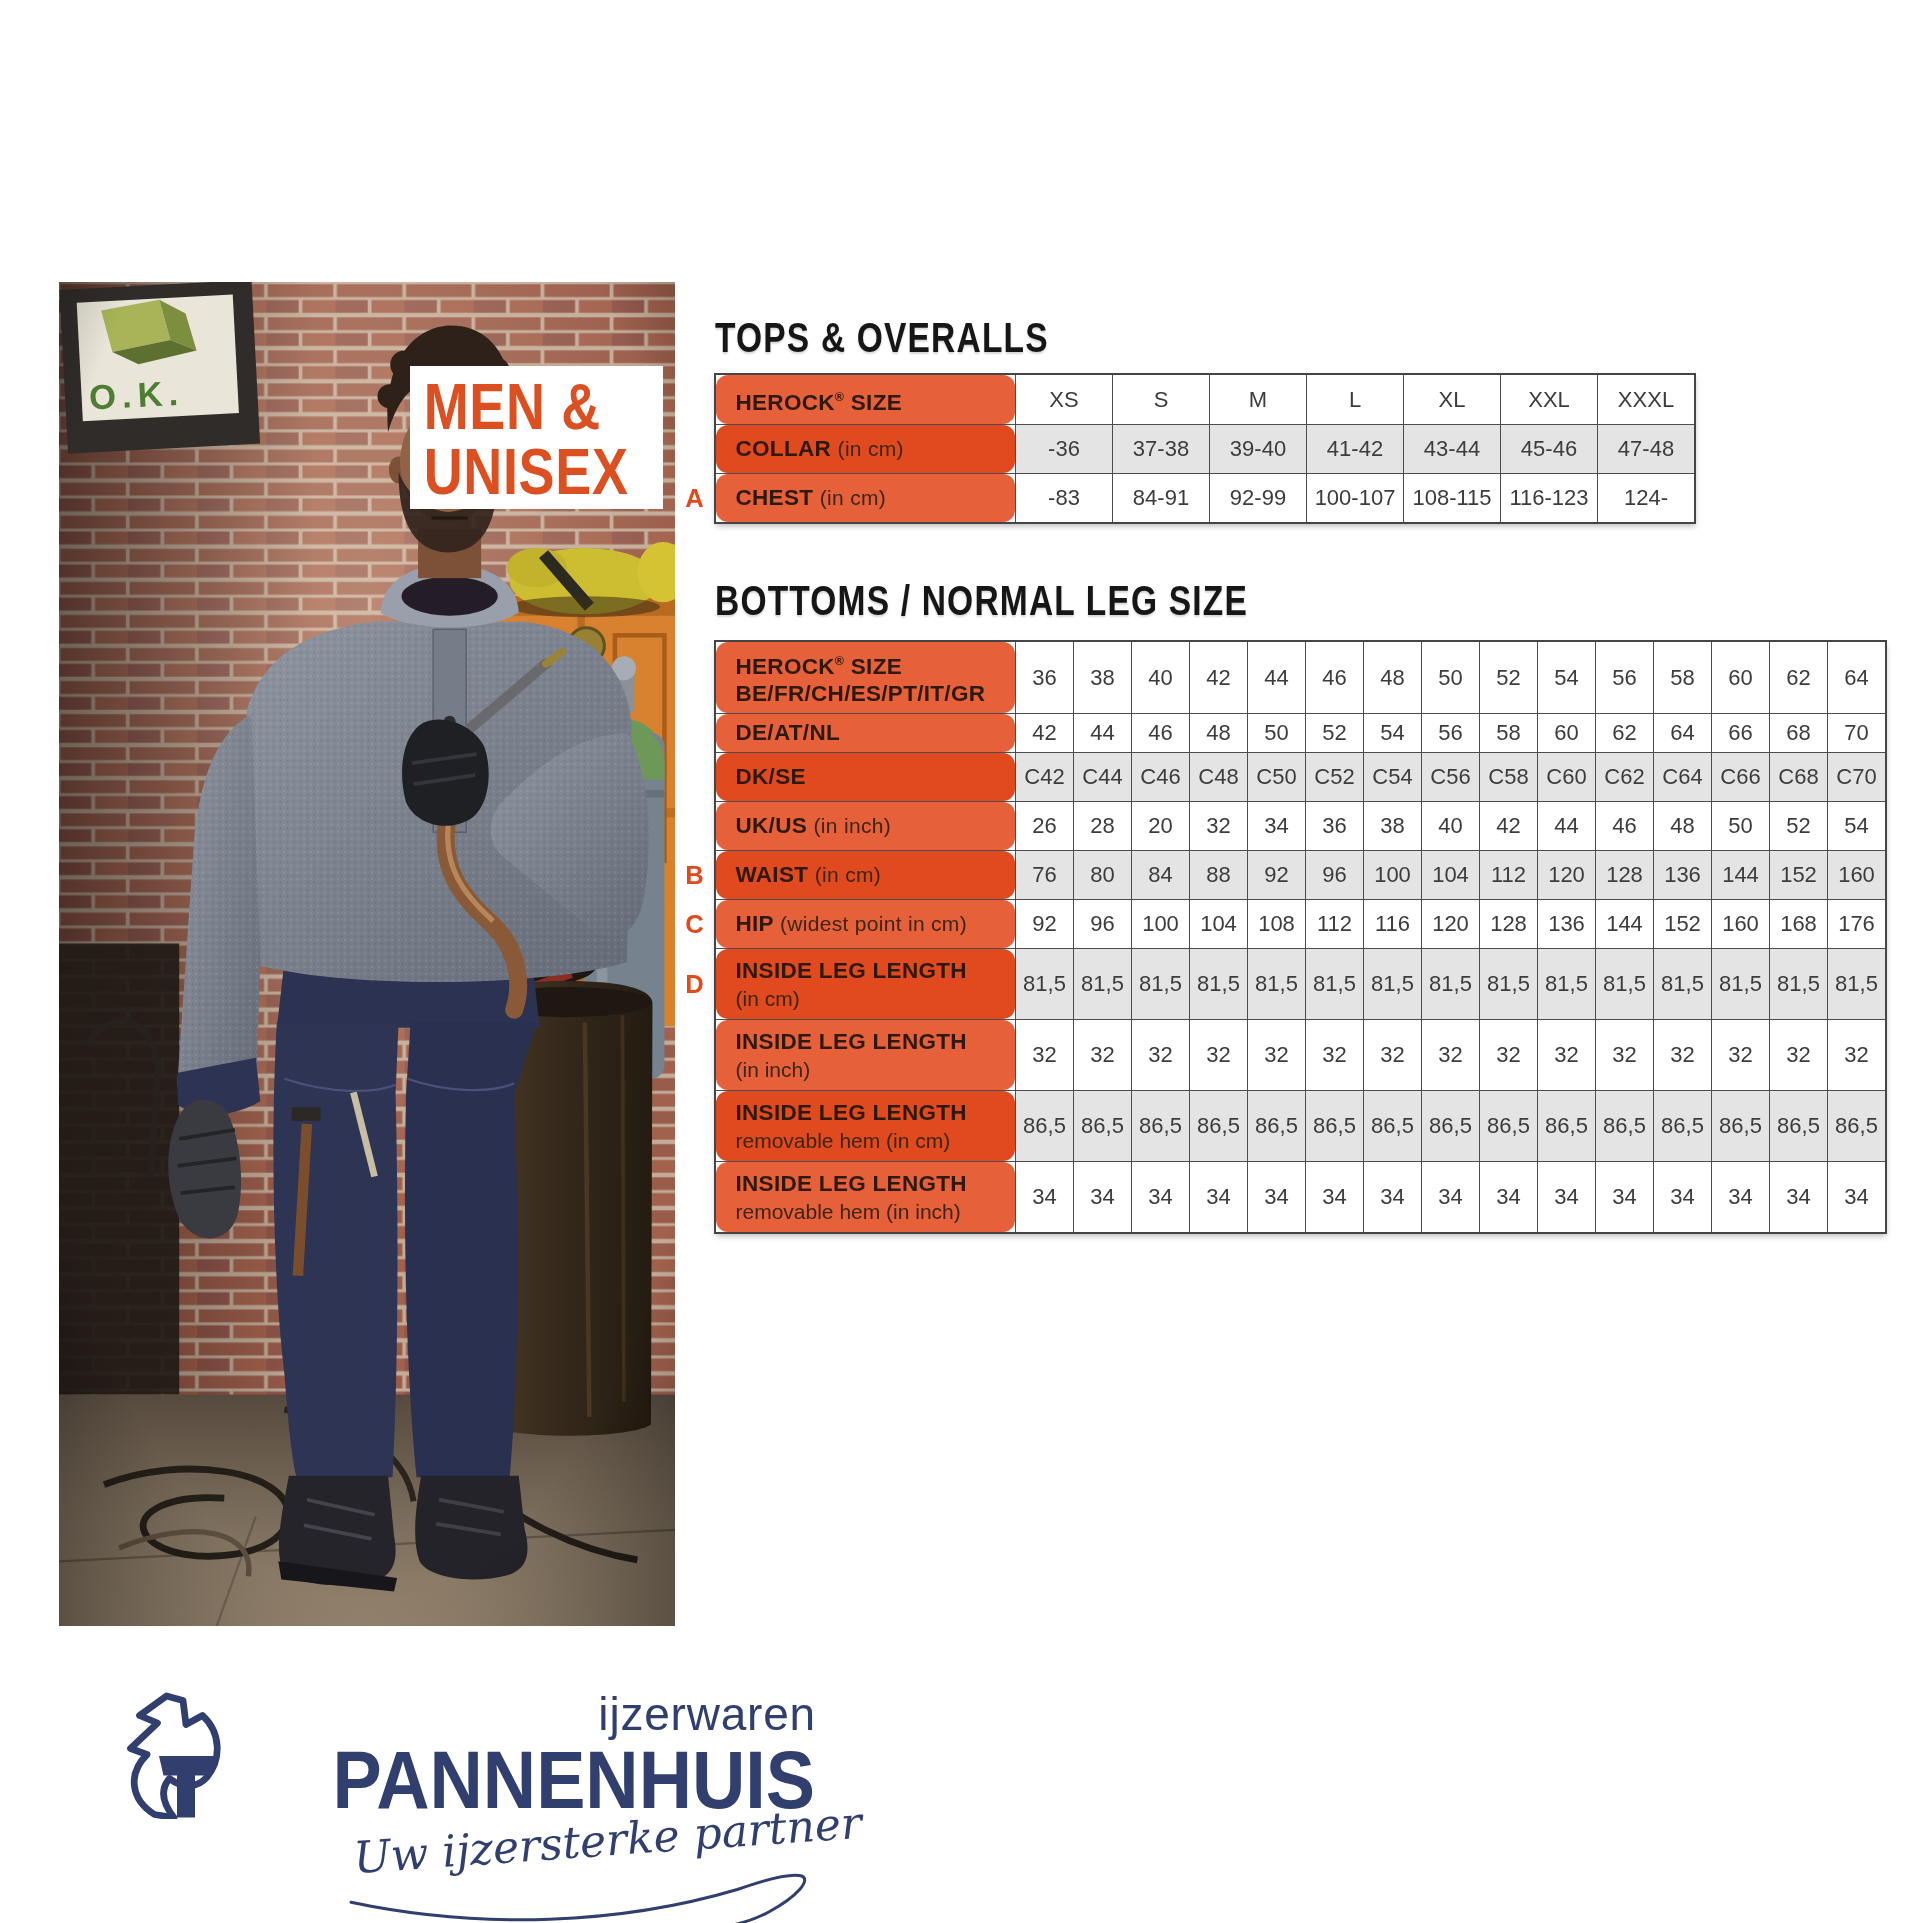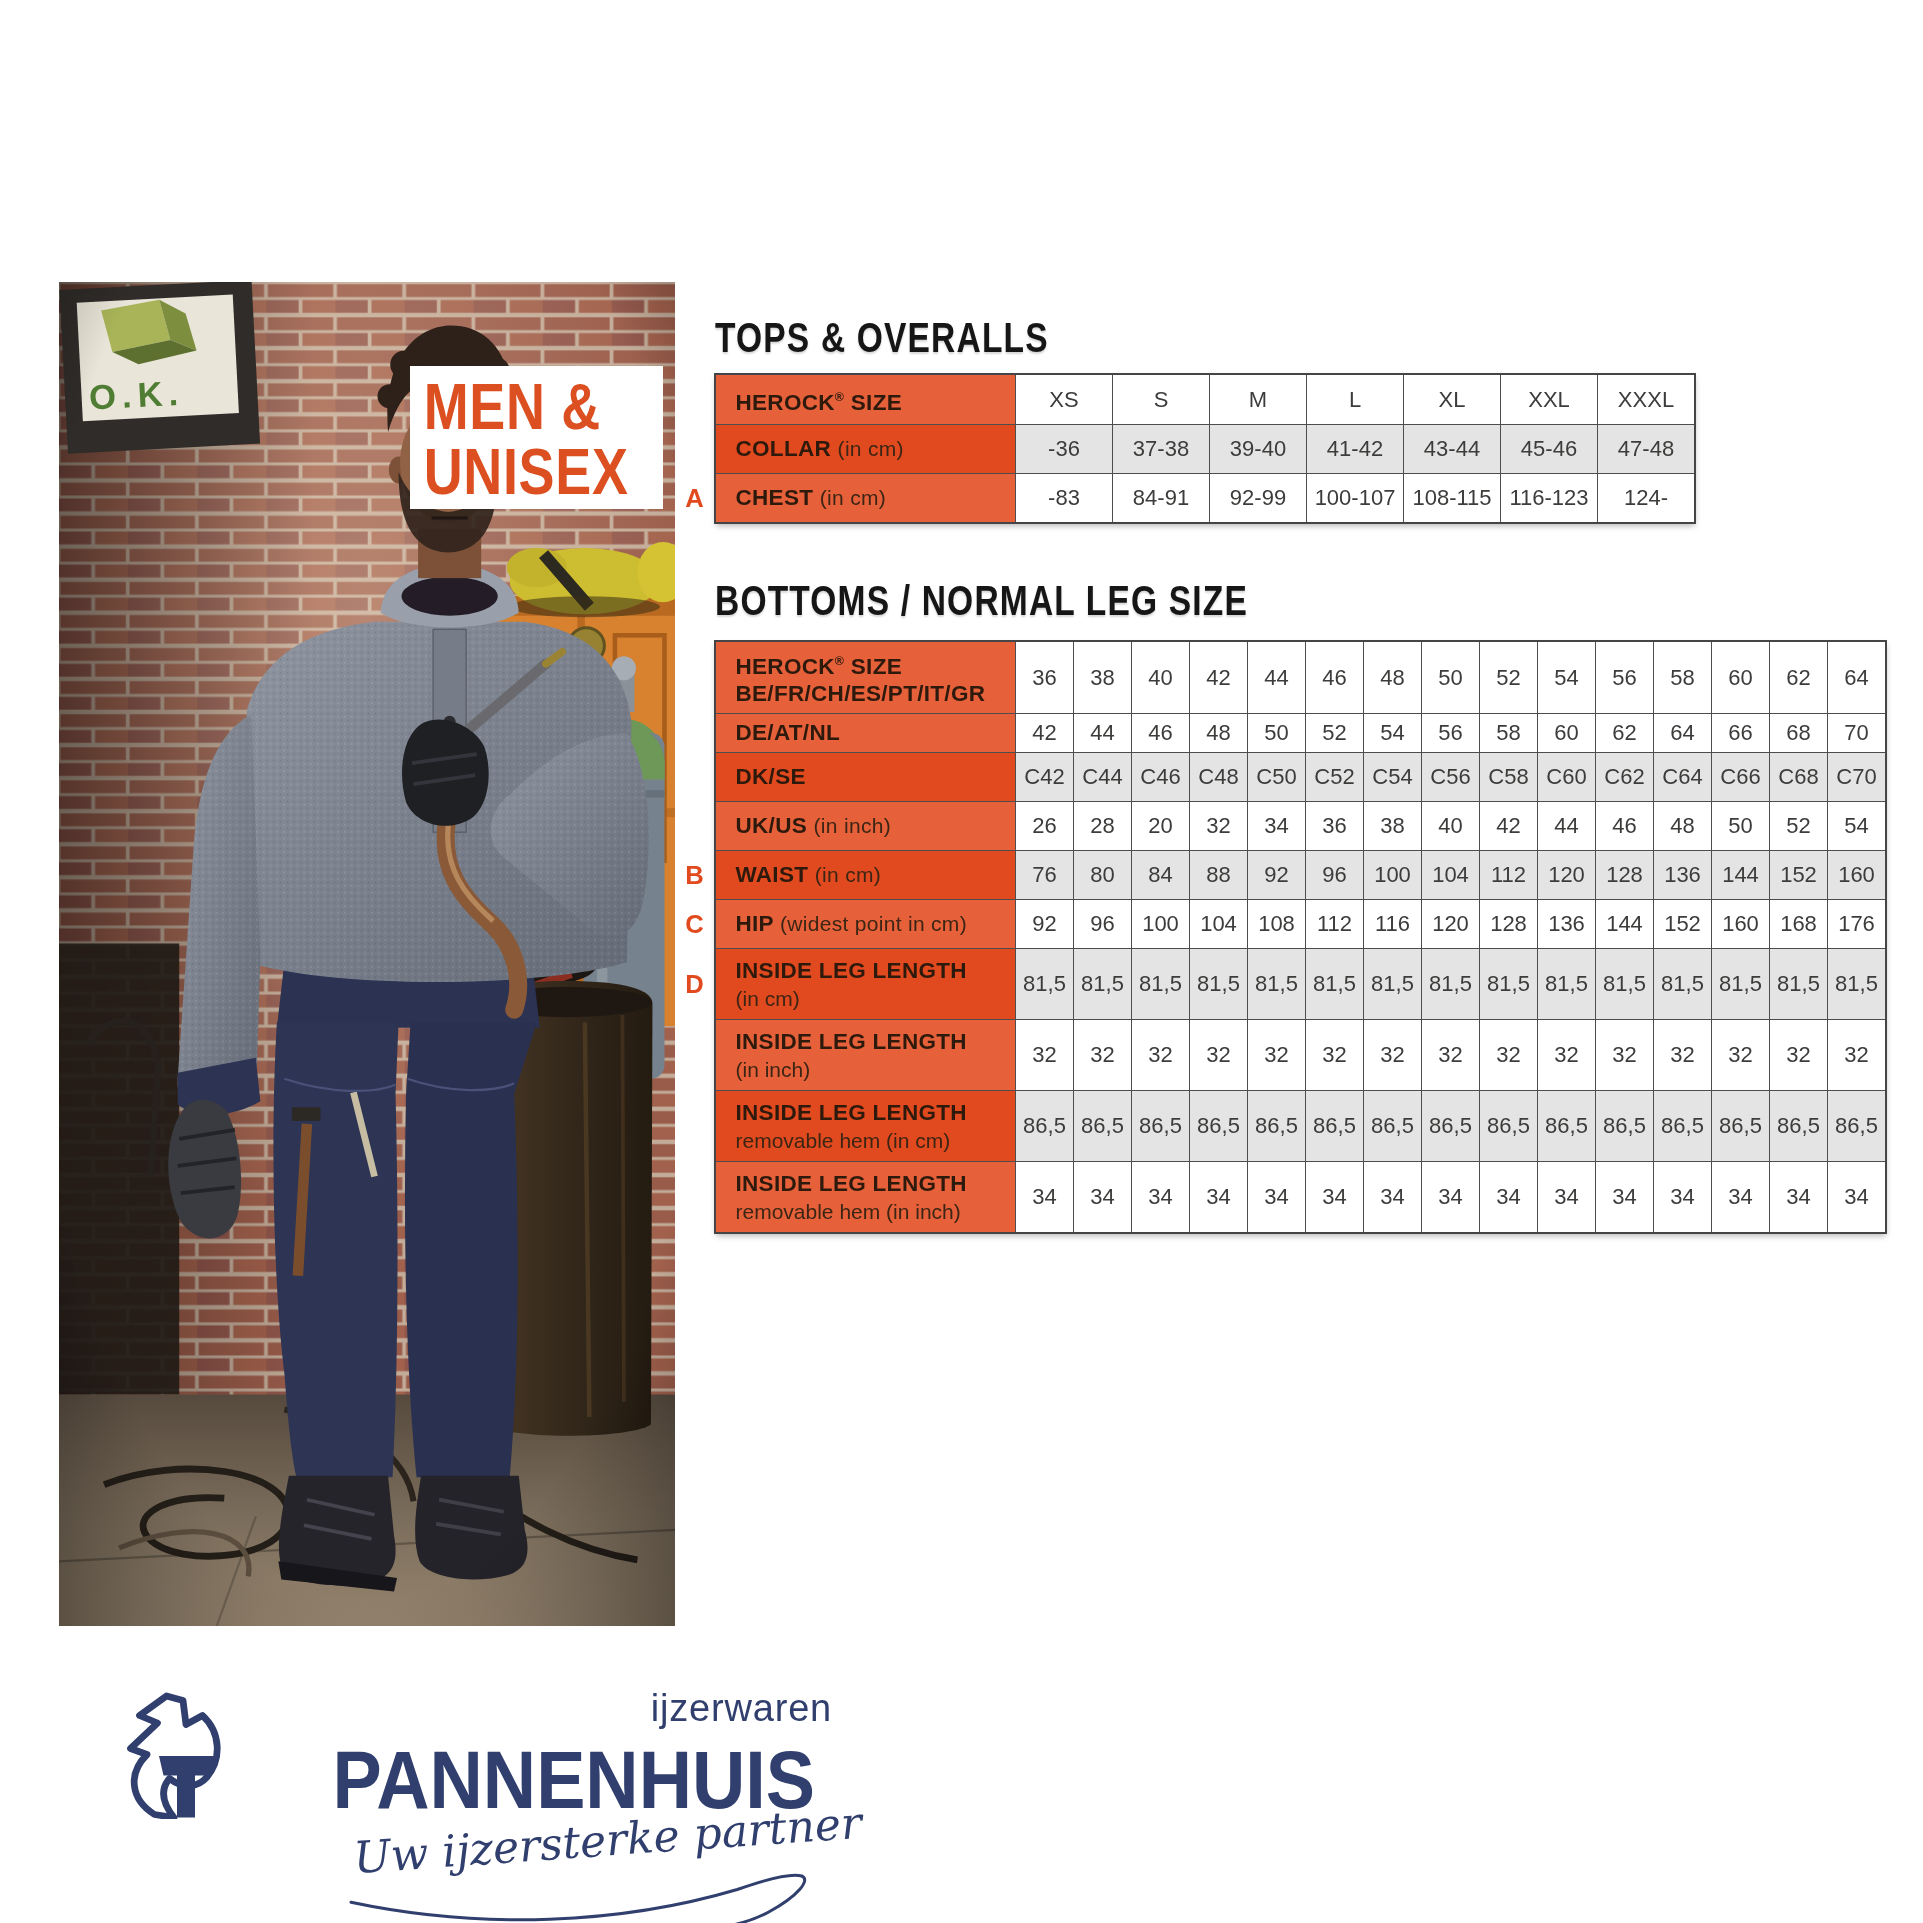--- a/index.html
+++ b/index.html
@@ -24,39 +24,39 @@
   #bottoms-title { left:715px; top:576px; }
 
   
   .table { position:absolute; width:max-content; border:2.3px solid #454547; background:#fff;
     box-shadow:0 3.8px 6px -1.5px rgba(0,0,0,.28); }
   #tops-table { left:714px; top:373px; }
   #bottoms-table { left:714px; top:640px; }
   .trow { display:flex; position:relative; align-items:stretch; }
   .trow + .trow { border-top:1.5px solid #4d4d4f; }
   .lt { width:299px; display:flex; flex-direction:column; justify-content:center;
-    padding-left:19.5px; background:#E6613A; }
+    padding-left:19.5px; background:#E6613A;border-radius:12px; }
   .trow.shaded .lt { background:#E04A1E; }
   .lb { font-weight:bold; color:#2d1a0d; font-size:22.5px; letter-spacing:0.3px; line-height:28px; }
   .lr { font-weight:normal; color:#3c2514; font-size:21px; line-height:27px; }
   .lb .lr { font-size:21px; }
   sup { font-size:55%; vertical-align:super; }
   .cv { display:flex; align-items:center; justify-content:center; border-left:1.5px solid #4d4d4f;
     background:#ffffff; color:#3C3C3B; font-size:22px; }
   .trow.shaded .cv { background:#E4E4E4; }
   #tops-table .cv { width:97px; }
   #bottoms-table .cv { width:58px; }
   .letter { position:absolute; left:-38px; top:50%; transform:translateY(-50%);
     color:#E04A1E; font-weight:bold; font-size:25.6px; width:33px; text-align:center; }
 
   
   #logo-area { position:absolute; left:0; top:1676px; width:902px; height:248px; }
   #logo-mark { position:absolute; left:114px; top:13.5px; width:132px; height:129px; }
-  #logo-top { position:absolute; left:272px; top:10.5px; width:560px; text-align:right;
-    font-size:38px; color:#303F6E; letter-spacing:0.8px; }
+  #logo-top { position:absolute; left:256px; top:10.5px; width:560px; text-align:right;
+    font-size:46px; color:#303F6E; letter-spacing:0.8px; }
   #logo-name { position:absolute; left:180px; top:57px; width:635px; text-align:right;
     font-size:82px; font-weight:bold; color:#303F6E; transform:scaleX(.9);
     transform-origin:right top; white-space:nowrap; letter-spacing:0; }
   #logo-tagline { position:absolute; left:353px; top:140px; width:466px; text-align:center;
     font-family:"DejaVu Serif", serif; font-style:italic; font-size:44px; color:#303F6E;
     transform:rotate(-4deg); white-space:nowrap; }
   #logo-swoosh { position:absolute; left:347px; top:185px; width:488px; height:69px; }
 </style>
 </head>
 <body>

